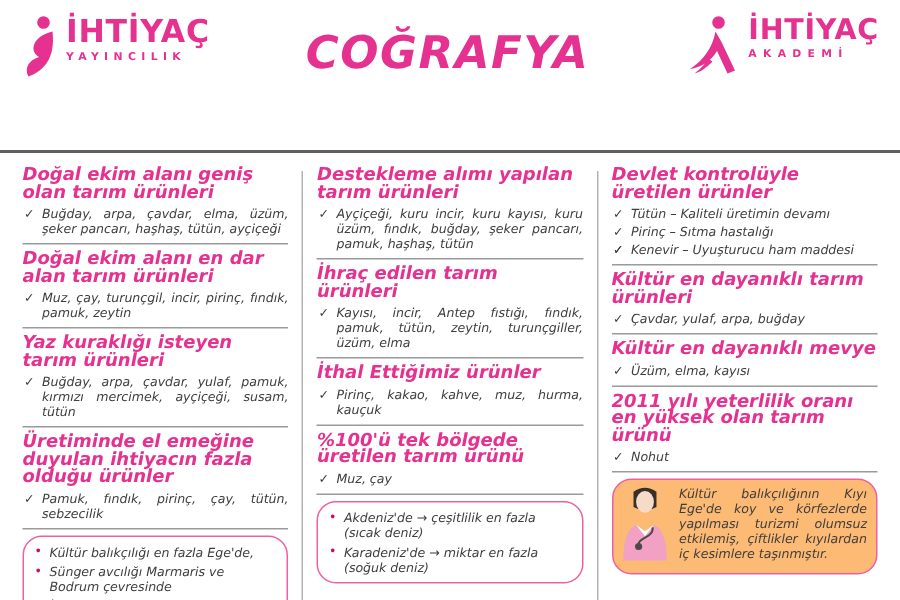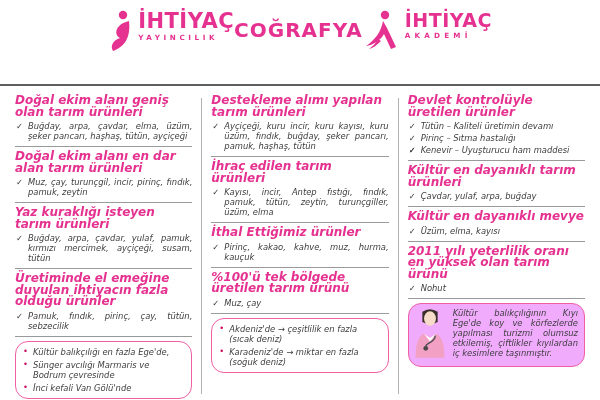--- a/index.html
+++ b/index.html
@@ -1,46 +1,46 @@
 <!DOCTYPE html>
 <html lang="tr" style="--pink: #e5318f;"><head>
 <meta charset="utf-8">
 <style>
   * { margin:0; padding:0; box-sizing:border-box; }
   html,body { width:600px; height:400px; }
   body { font-family:"DejaVu Sans",sans-serif; background:#ffffff; }
   .page { width:600px; height:400px; overflow:hidden; background:#fff; position:relative; }
 
   
-  .header { display:flex; justify-content:center; align-items:flex-start; padding:10px 14px 0 14px; height:84px; }
+  .header { display:flex; justify-content:space-between; align-items:flex-start; padding:10px 14px 0 14px; height:100px; }
   .logo { display:flex; align-items:flex-start; gap:4px; }
   .logo-text { display:flex; flex-direction:column; }
   .logo-name { font-weight:bold; color:var(--pink); font-size:21px; line-height:22px; letter-spacing:.5px; }
   .logo-sub  { font-weight:bold; color:var(--pink); font-size:7.2px; letter-spacing:3.6px; margin-top:1px; }
   .logo-right .logo-name { font-size:19px; line-height:20px; }
   .logo-right .logo-sub { letter-spacing:4.2px; }
-  .title { font-size:20px; font-weight:bold; color:var(--pink); letter-spacing:1px; margin-top:8px; }
+  .title { font-size:30px; font-weight:bold; color:var(--pink); letter-spacing:1px; margin-top:8px;font-style:italic; }
   .rule { border-top:2px solid #5f5f5f; }
 
   
   .cols { display:flex; padding:6px 6px 0 6px; height:308px; }
   .col { flex:1; padding:0 9px; min-width:0; }
   .vdiv { width:1px; background:#b3b3b3; margin-top:6px; }
 
   .sec-h { color:var(--pink); font-weight:bold; font-style:italic; font-size:12px; line-height:11.5px; margin:3px 0 3px 0; }
   ul { list-style:none; }
   .item { font-size:8.4px; line-height:10px; font-style:italic; color:#3d3d3d; padding-left:13px; position:relative; margin-bottom:2px; text-align:justify; }
   .check { position:absolute; left:1px; top:0; font-style:normal; color:#3d3d3d; }
   .sep { border-top:1px solid #9a9a9a; margin:5px 0 4px 0; }
 
   .box { border:1.6px solid #ee5fa4; border-radius:13px; padding:5px 7px; margin-top:3px; background:#fff; }
   .box-list li { font-size:8.4px; line-height:10px; font-style:italic; color:#3d3d3d; padding-left:10px; position:relative; margin-bottom:3px; }
   .box-list li:last-child { margin-bottom:0; }
   .bullet { position:absolute; left:0; top:-1px; color:#cb0b62; font-style:normal; }
-  .note-box { display:flex; gap:6px; align-items:flex-start; background:#f0abfc; padding:4px 6px 4px 4px; }
+  .note-box { display:flex; gap:6px; align-items:flex-start; background:#fdba74; padding:4px 6px 4px 4px; }
   .note-icon { flex:0 0 auto; }
   .note-text { font-size:8.4px; line-height:10px; font-style:italic; color:#3d3d3d; text-align:justify; }
 </style>
 </head>
 <body>
 
 <div class="page">
 
   <div class="header">
     <div class="logo logo-left">

